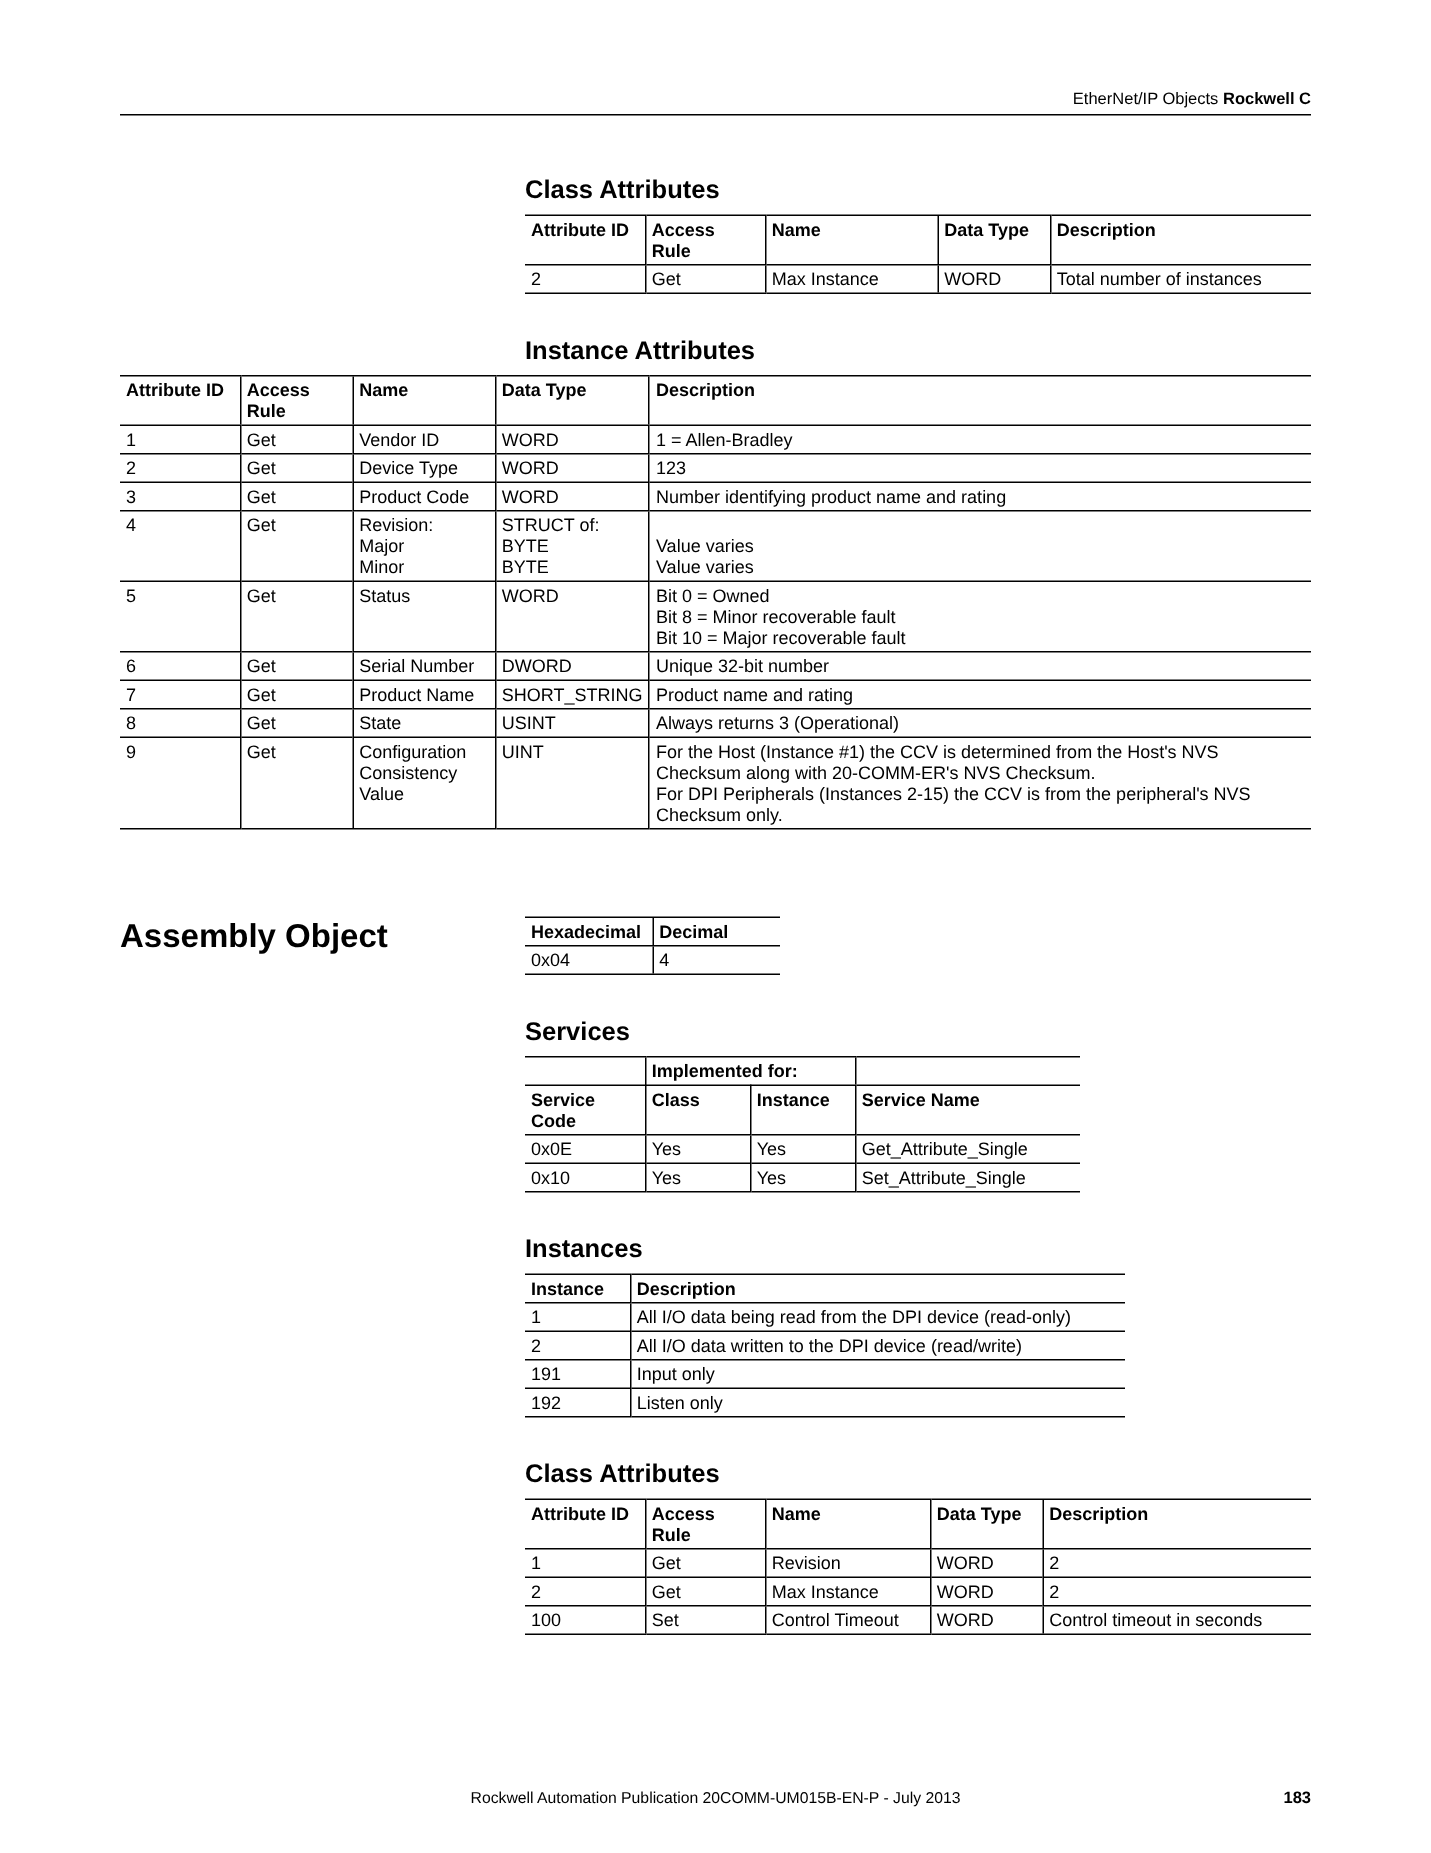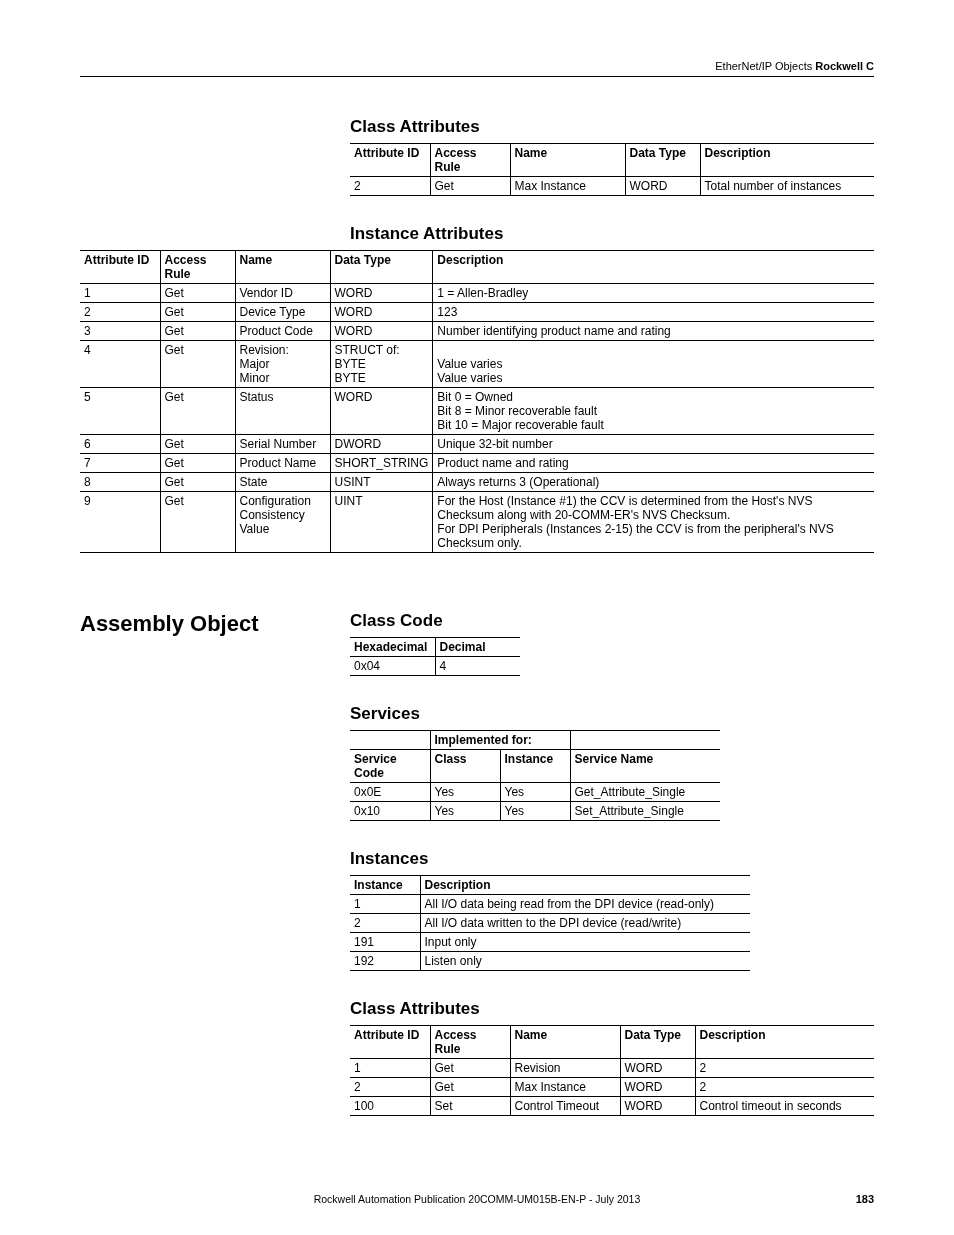--- a/index.html
+++ b/index.html
@@ -222,21 +222,20 @@
       </tbody>
   </table>
 
   <div style="height:30px;"></div>
 
   <div class="content-area">
     <div class="left-col">
       <h2 class="section-title">Assembly Object</h2>
     </div>
     <div class="right-col">
-      <h3 class="sub-title">Class Code</h3>
       <table class="mini">
         <colgroup>
             <col style="width:85px">
             <col style="width:85px">
           </colgroup>
         <thead>
             <tr>
           <th>Hexadecimal</th>
           <th>Decimal</th>
         </tr>

